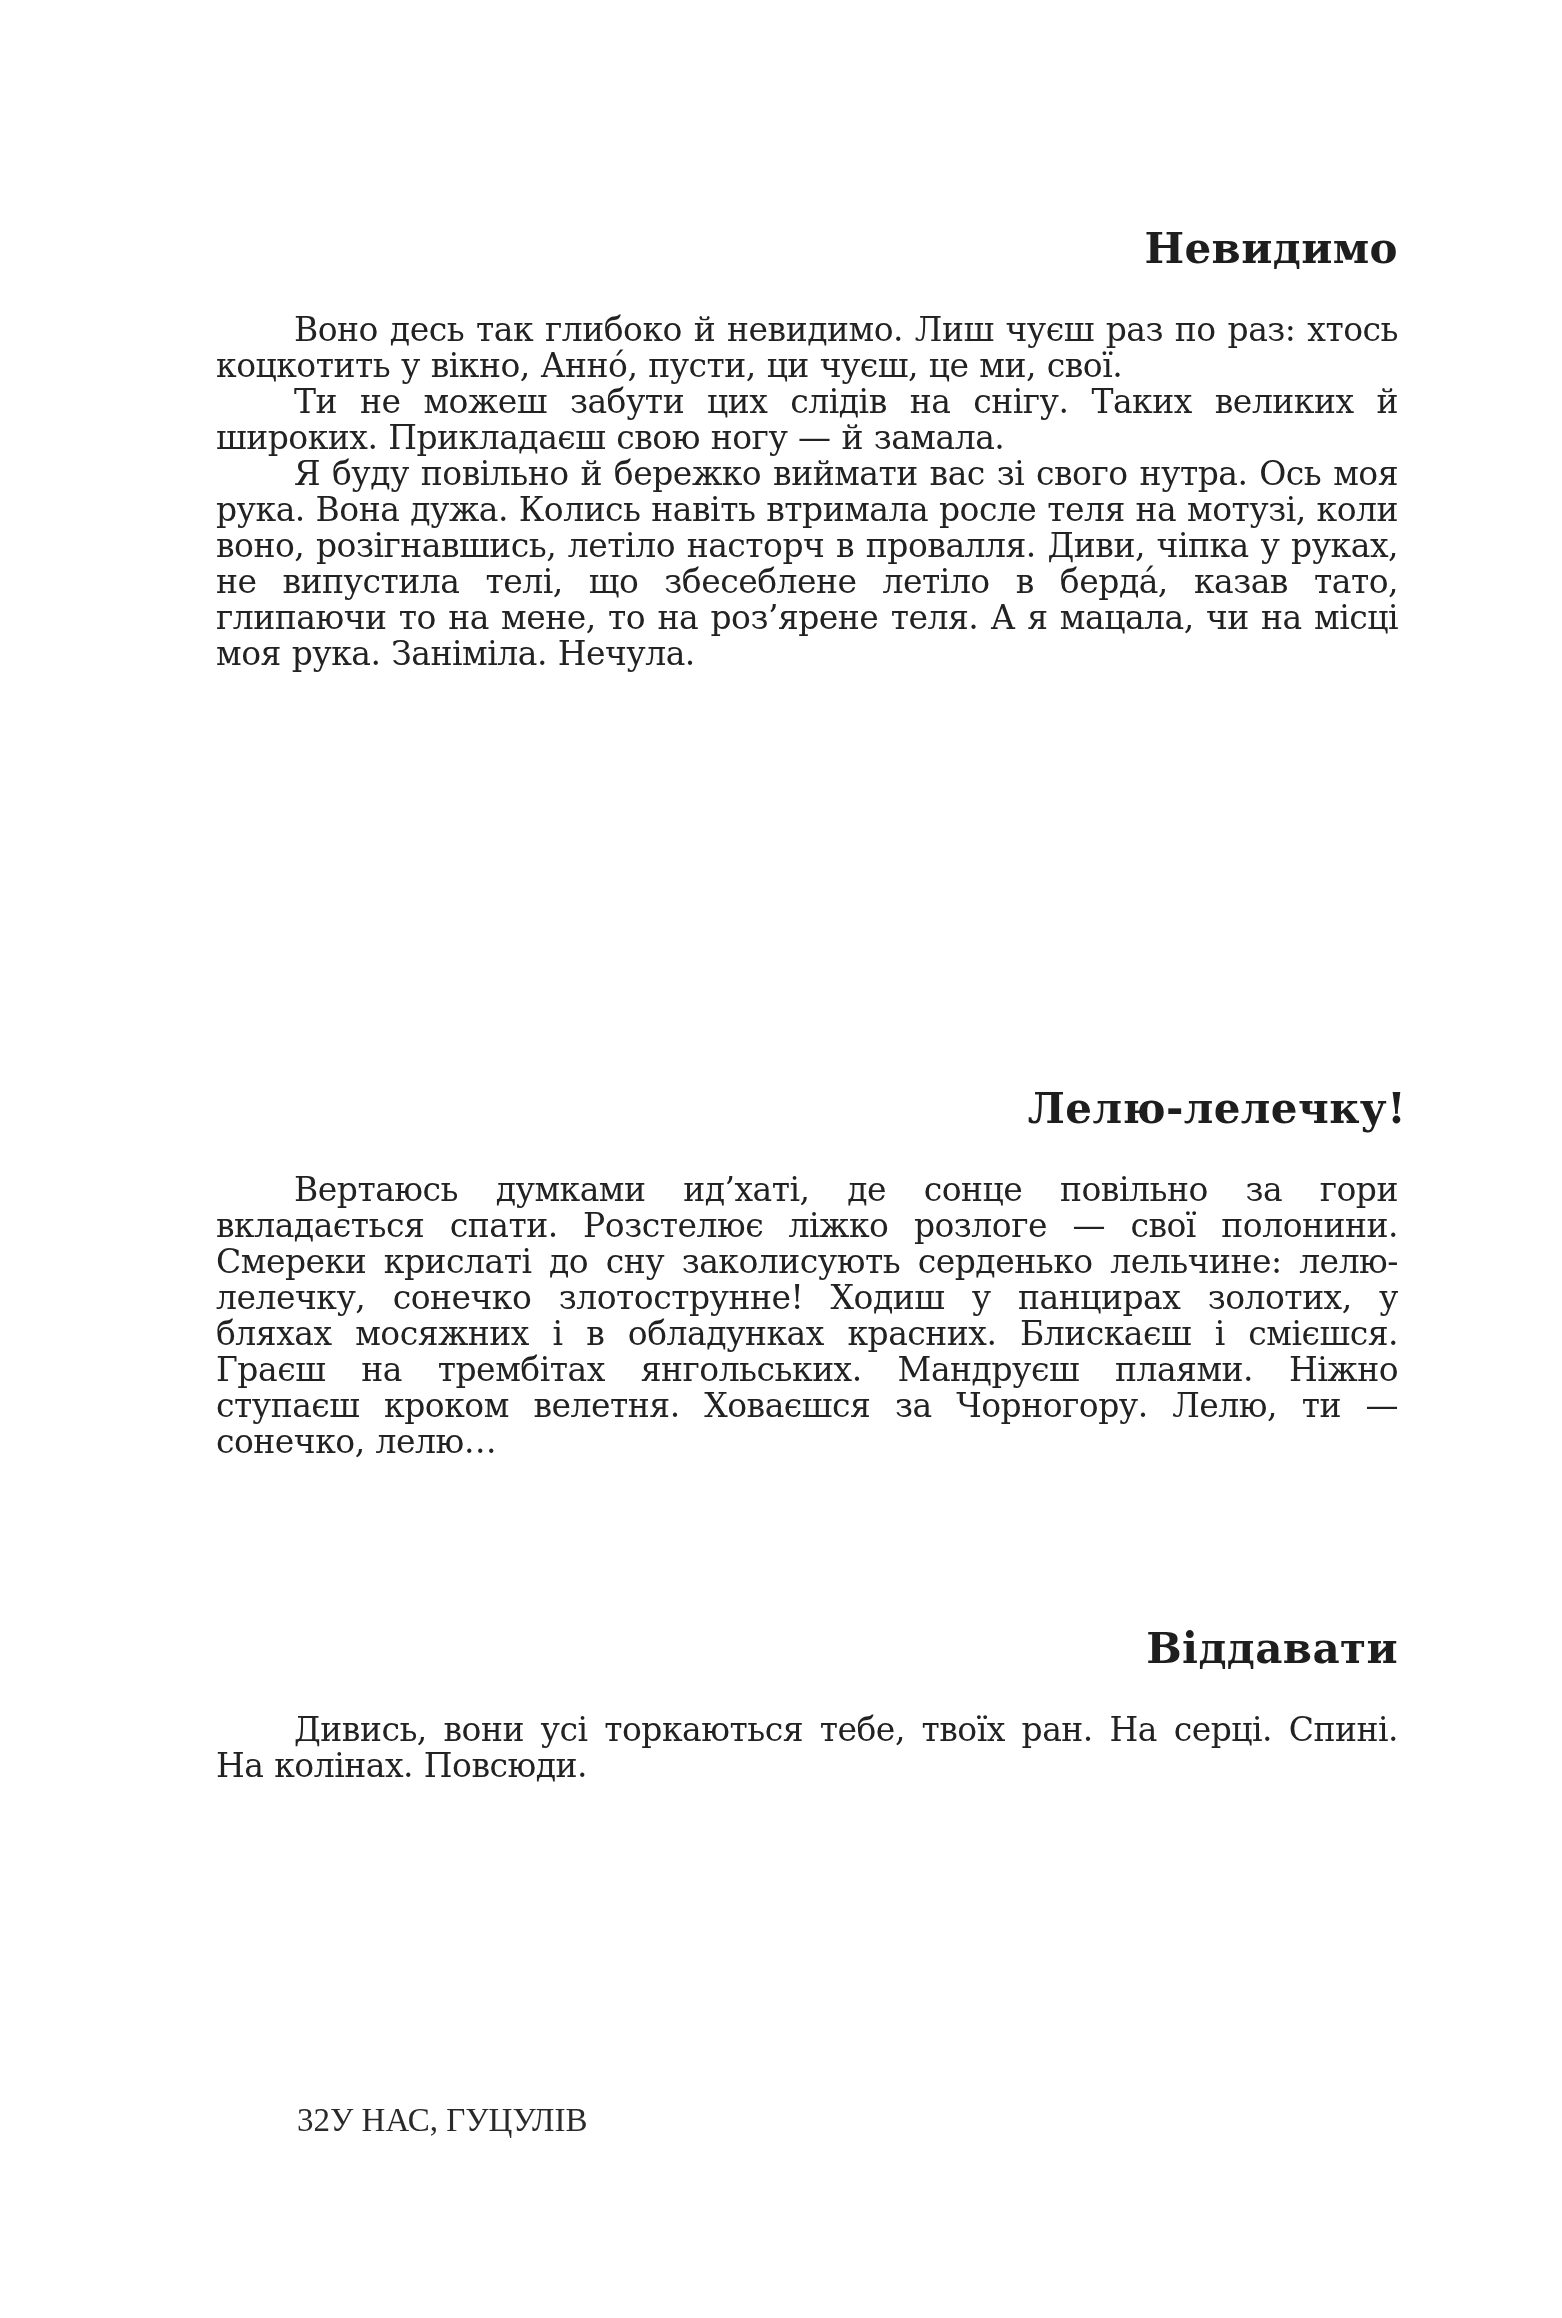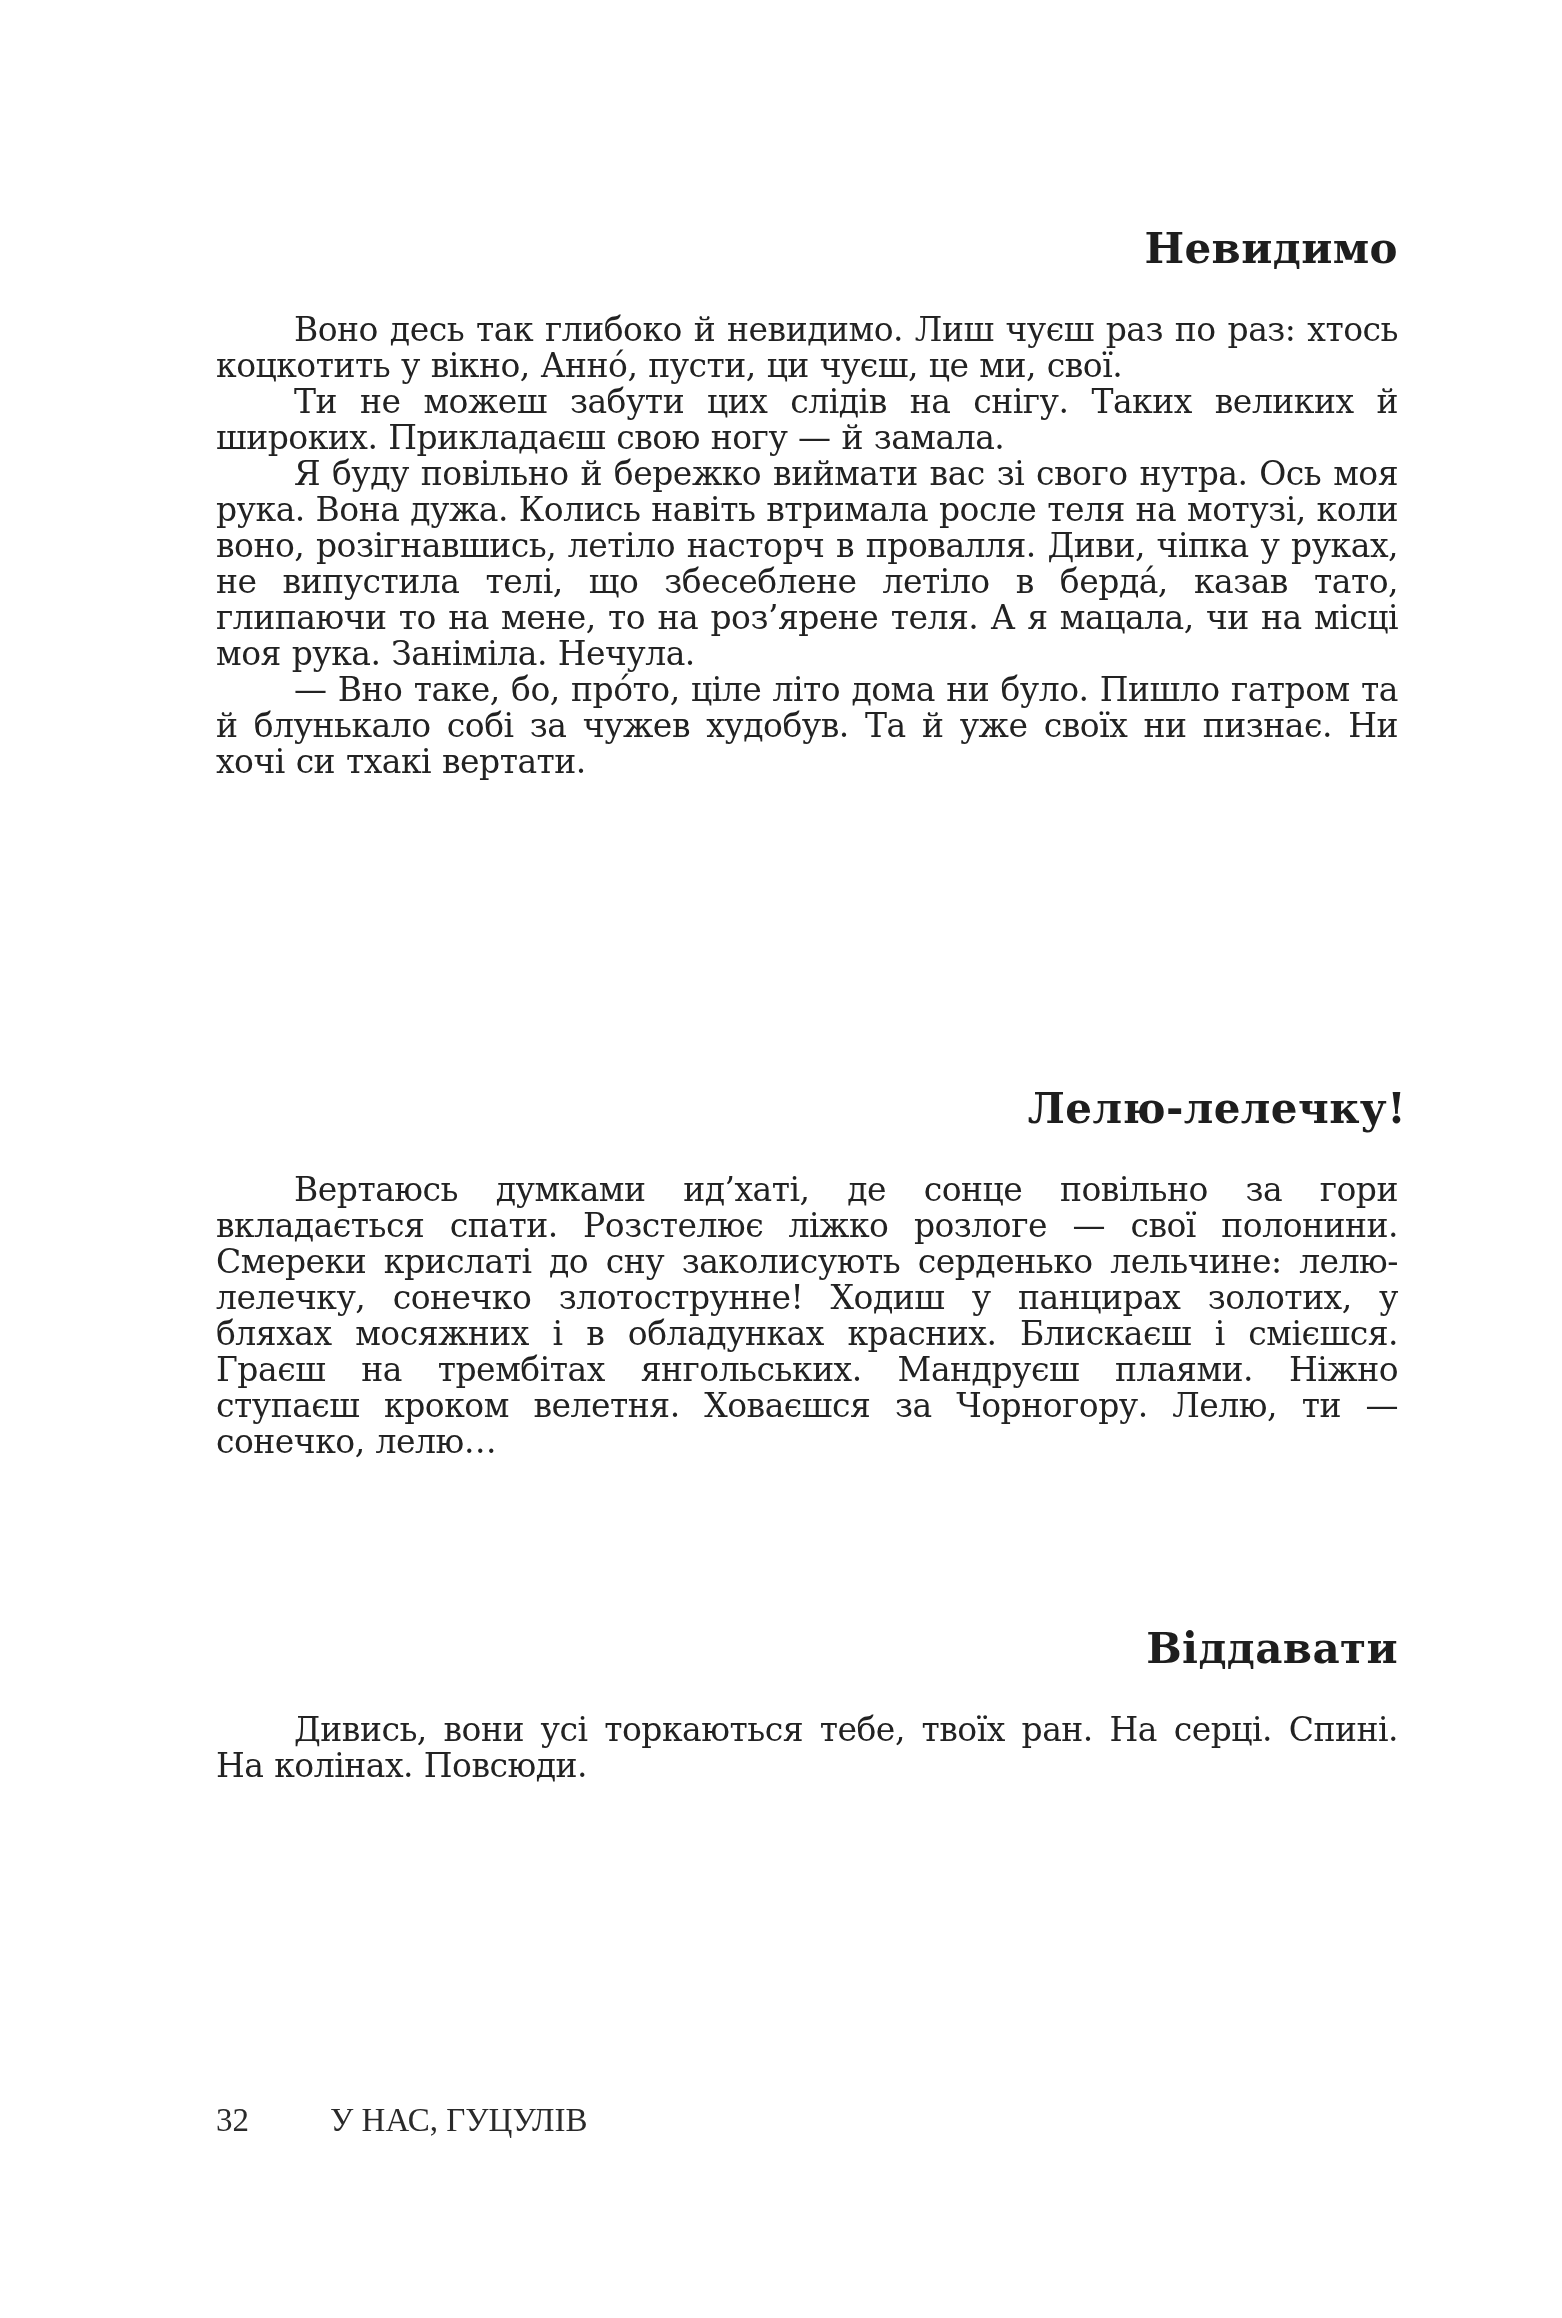--- a/index.html
+++ b/index.html
@@ -49,36 +49,36 @@
 
   .footer {
     position: absolute;
     top: 2100px;
     left: 216px;
     font-family: "Liberation Serif", "DejaVu Serif", serif;
     font-size: 33px;
     line-height: 41px;
     color: #2a2a2a;
     display: flex;
+    text-align: right;
   }
   .footer .page-num {
     width: 114px;
   }
 </style>
 </head>
 <body>
 
 <div class="page">
 
   <h2 id="s1-title" class="section-title">Невидимо</h2>
   <div id="s1-body">
     <p class="para">Воно десь так глибоко й невидимо. Лиш чуєш раз по раз: хтось коцкотить у вікно, Аннó, пусти, ци чуєш, це ми, свої.</p>
     <p class="para">Ти не можеш забути цих слідів на снігу. Таких великих й широких. Прикладаєш свою ногу — й замала.</p>
     <p class="para">Я буду повільно й бережко виймати вас зі свого нутра. Ось моя рука. Вона дужа. Колись навіть втримала росле теля на мо­тузі, коли воно, розігнавшись, летіло насторч в провалля. Диви, чіпка у руках, не випустила телі, що збесеблене летіло в бердá, казав тато, глипаючи то на мене, то на роз’ярене теля. А я маца­ла, чи на місці моя рука. Заніміла. Нечула.</p>
-    <p class="para">— Вно таке, бо, прóто, ціле літо дома ни було. Пишло гатром та й блунькало собі за чужев худобув. Та й уже своїх ни пизнає. Ни хочі си тхакі вертати.</p>
   </div>
 
   <h2 id="s2-title" class="section-title">Лелю-лелечку!</h2>
   <div id="s2-body">
     <p class="para">Вертаюсь думками ид’хаті, де сонце повільно за гори вкладається спати. Розстелює ліжко розлоге — свої полонини. Смереки крислаті до сну заколисують серденько лельчине: лелю-лелечку, сонечко злотострунне! Ходиш у панцирах золотих, у бляхах мосяжних і в обладунках красних. Блискаєш і смієшся. Граєш на трембітах янгольських. Мандруєш плаями. Ніжно ступаєш кроком велетня. Ховаєшся за Чорногору. Лелю, ти — сонечко, лелю…</p>
   </div>
 
   <h2 id="s3-title" class="section-title">Віддавати</h2>
   <div id="s3-body">
     <p class="para">Дивись, вони усі торкаються тебе, твоїх ран. На серці. Спині. На колінах. Повсюди.</p>

